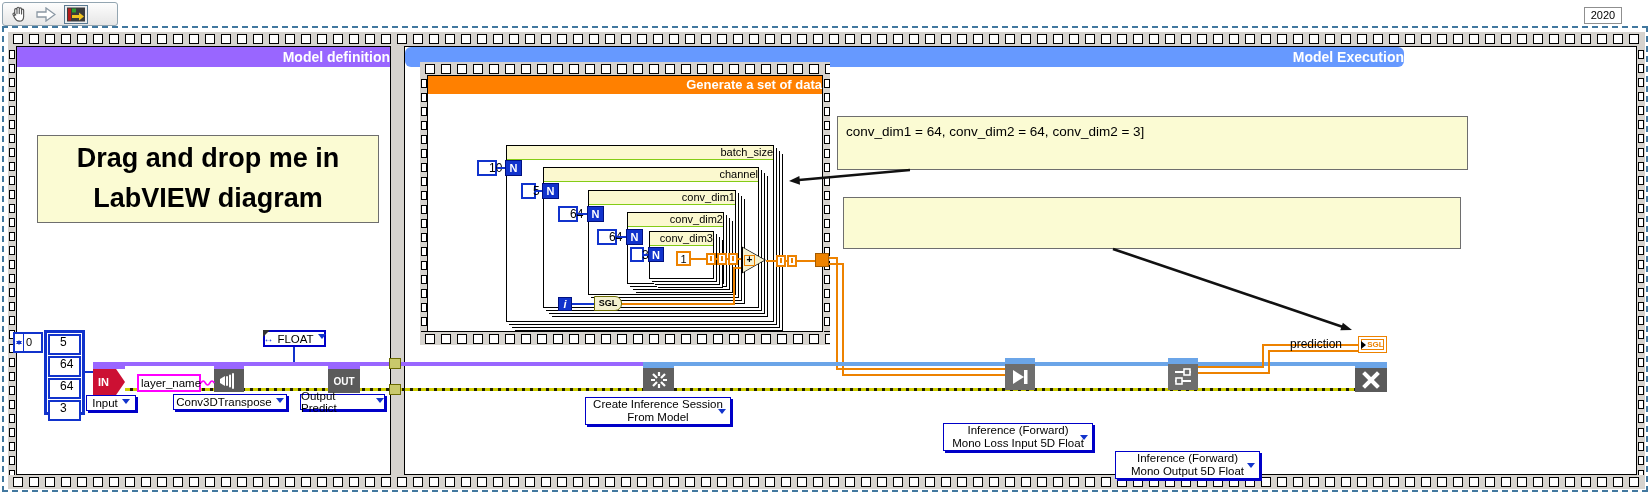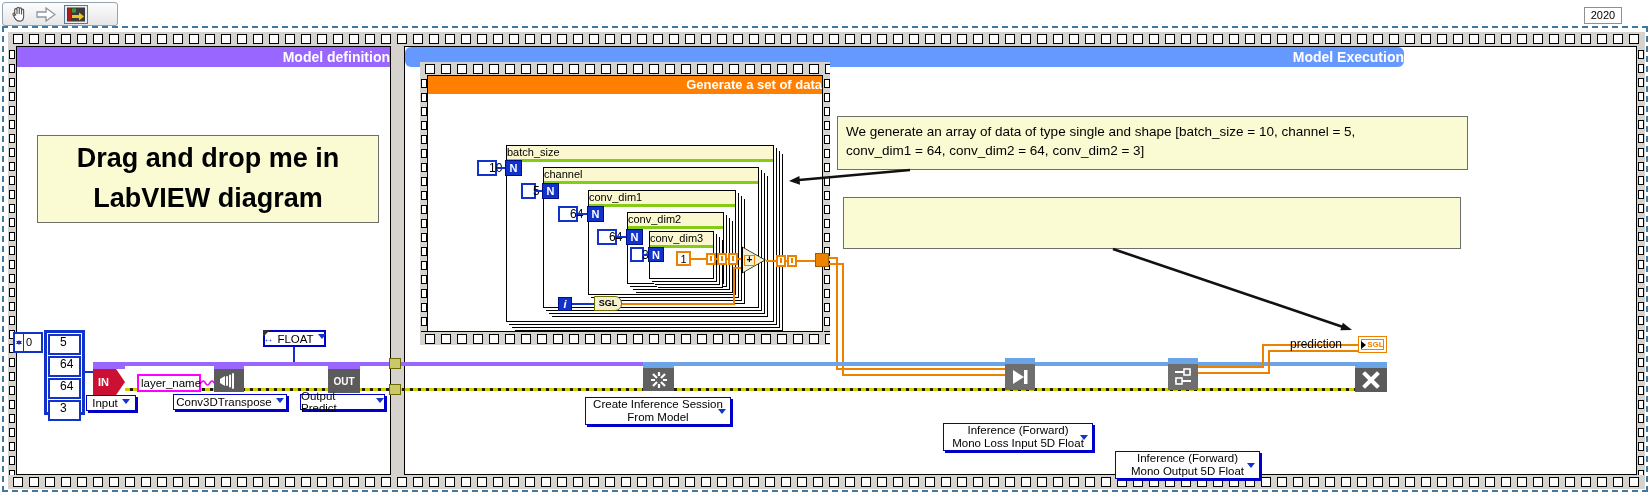--- a/index.html
+++ b/index.html
@@ -20,22 +20,22 @@
   .film.v .sq{width:4px;height:7px;}
   .frame{border:1px solid #000;background:#fff;}
   .hdr{color:#fff;font-weight:bold;font-size:14px;text-align:right;line-height:20px;}
   
   .note{background:#FBFBD3;border:1px solid #6E6E6E;}
   .bignote{font-size:27px;font-weight:bold;text-align:center;line-height:40px;padding-top:2px;}
   .ann{font-size:13.5px;line-height:19px;padding:5px 8px;}
   
   .forloop{border:1px solid #000;background:#fff;
     box-shadow:2px 2px 0 #fff,3px 3px 0 #000,5px 5px 0 #fff,6px 6px 0 #000,8px 8px 0 #fff,9px 9px 0 #000;}
-  .loophead{background:#FBF8CF;border-bottom:3px solid #84cc16;height:13px;line-height:13px;
-    text-align:left;font-size:11px;}
+  .loophead{background:#FBF8CF;border-bottom:1px solid #84cc16;height:13px;line-height:13px;
+    text-align:right;font-size:11px;}
   
   .bconst{border:2px solid #1133CC;background:#fff;font-size:12px;line-height:12px;padding-left:10px;}
   .nterm{background:#1133CC;color:#fff;font-weight:bold;font-size:11px;text-align:center;border:1px solid #001080;}
   .oconst{border:2px solid #ED8200;background:#fff;font-size:11px;text-align:center;}
   .wire{position:absolute;}
   .dtri{width:0;height:0;border:4px solid transparent;border-top:5px solid #1133CC;display:inline-block;}
   .dd{border:1px solid #0000C8;background:#fff;box-shadow:2px 2px 0 #0000C8;font-size:11.5px;
     display:flex;align-items:center;justify-content:center;gap:4px;}
   .dd2{flex-direction:column;gap:0;line-height:13px;position:relative;}
   .dd2 .dtri{position:absolute;right:4px;top:11px;}
@@ -658,21 +658,20 @@
 <div class="a" style="left:1355px;top:362px;width:32px;height:30px;">
   <div class="cap" style="background:#6BA5E8;height:6px;"></div>
   <div class="nodebody" style="top:6px;background:#5A5A5A;">
     <svg width="20" height="18" viewBox="0 0 20 18">
       <path d="M4 3 L16 15 M16 3 L4 15" stroke="#fff" stroke-width="4" stroke-linecap="square"></path>
     </svg>
   </div>
 </div>
 
 <div class="a note ann" style="left:837px;top:116px;width:631px;height:54px;">
-  <div>We generate an array of data of type single and shape [batch_size = 10, channel = 5,</div>
   <div>conv_dim1 = 64, conv_dim2 = 64, conv_dim2 = 3]</div>
 </div>
 <div class="a note ann" style="left:843px;top:197px;width:618px;height:52px;">
 </div>
 
 <svg class="a" style="left:0;top:0;pointer-events:none;" width="1652" height="495">
   <line x1="910" y1="170" x2="799" y2="180" stroke="#111" stroke-width="2.4"></line>
   <polygon points="789,181 800,184.8 799.4,176 " fill="#111"></polygon>
   <line x1="1113" y1="249" x2="1343" y2="327" stroke="#111" stroke-width="2.6"></line>
   <polygon points="1352,330 1340.3,330.3 1342.9,322.7" fill="#111"></polygon>

